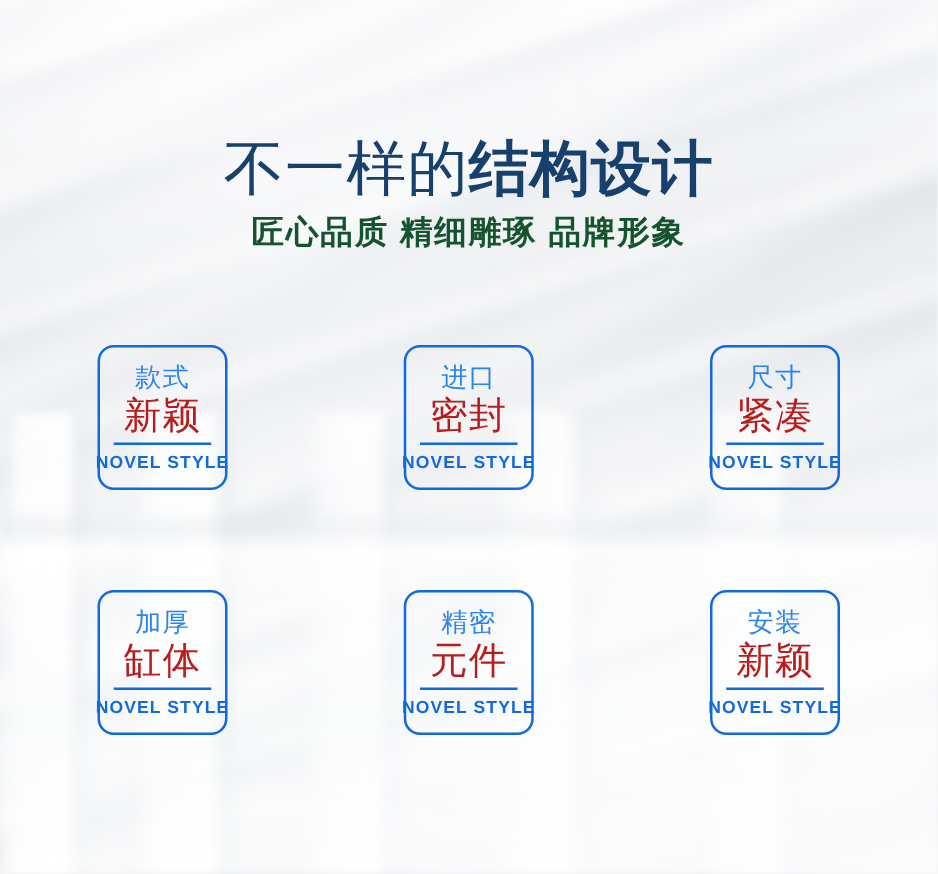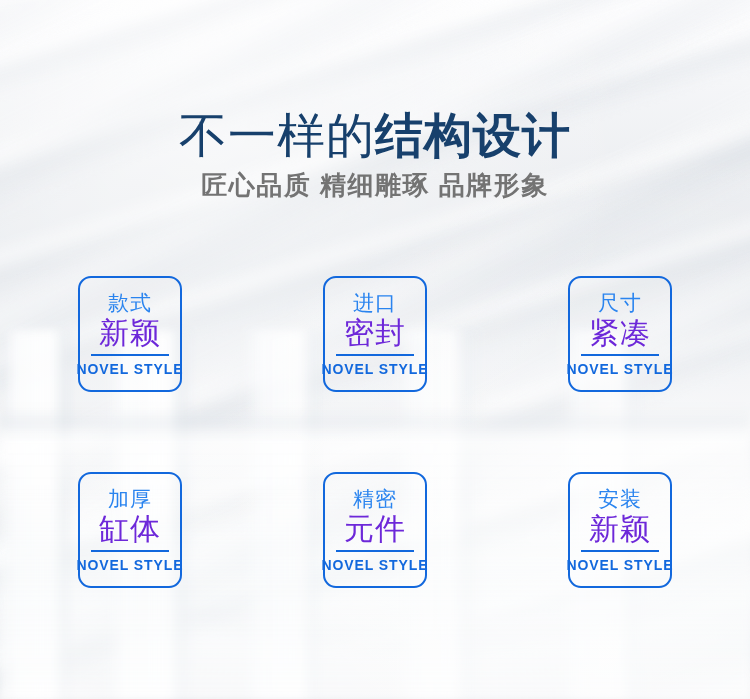--- a/index.html
+++ b/index.html
@@ -198,21 +198,21 @@
   }
   .headline .hl-light { font-weight: 400; }
   .headline .hl-bold  { font-weight: 700; }
 
   .subhead {
     position: absolute;
     left: 0;
     top: 168px;
     width: 750px;
     text-align: center;
-    color: #737373;
+    color: #14532d;
     font-size: 26px;
     font-weight: 600;
     letter-spacing: 1.5px;
     white-space: nowrap;
   }
 
   
   .grid {
     position: absolute;
     left: 78px;
@@ -243,21 +243,21 @@
     color: #2a84ef;
     font-size: 21px;
     font-weight: 400;
     line-height: 1;
     letter-spacing: 1px;
     margin-bottom: 4px;
     white-space: nowrap;
   }
 
   .card-main {
-    color: #6d28d9;
+    color: #b91c1c;
     font-size: 30px;
     font-weight: 400;
     line-height: 1.05;
     letter-spacing: 1px;
     white-space: nowrap;
   }
 
   .card-rule {
     width: 78px;
     height: 2px;

